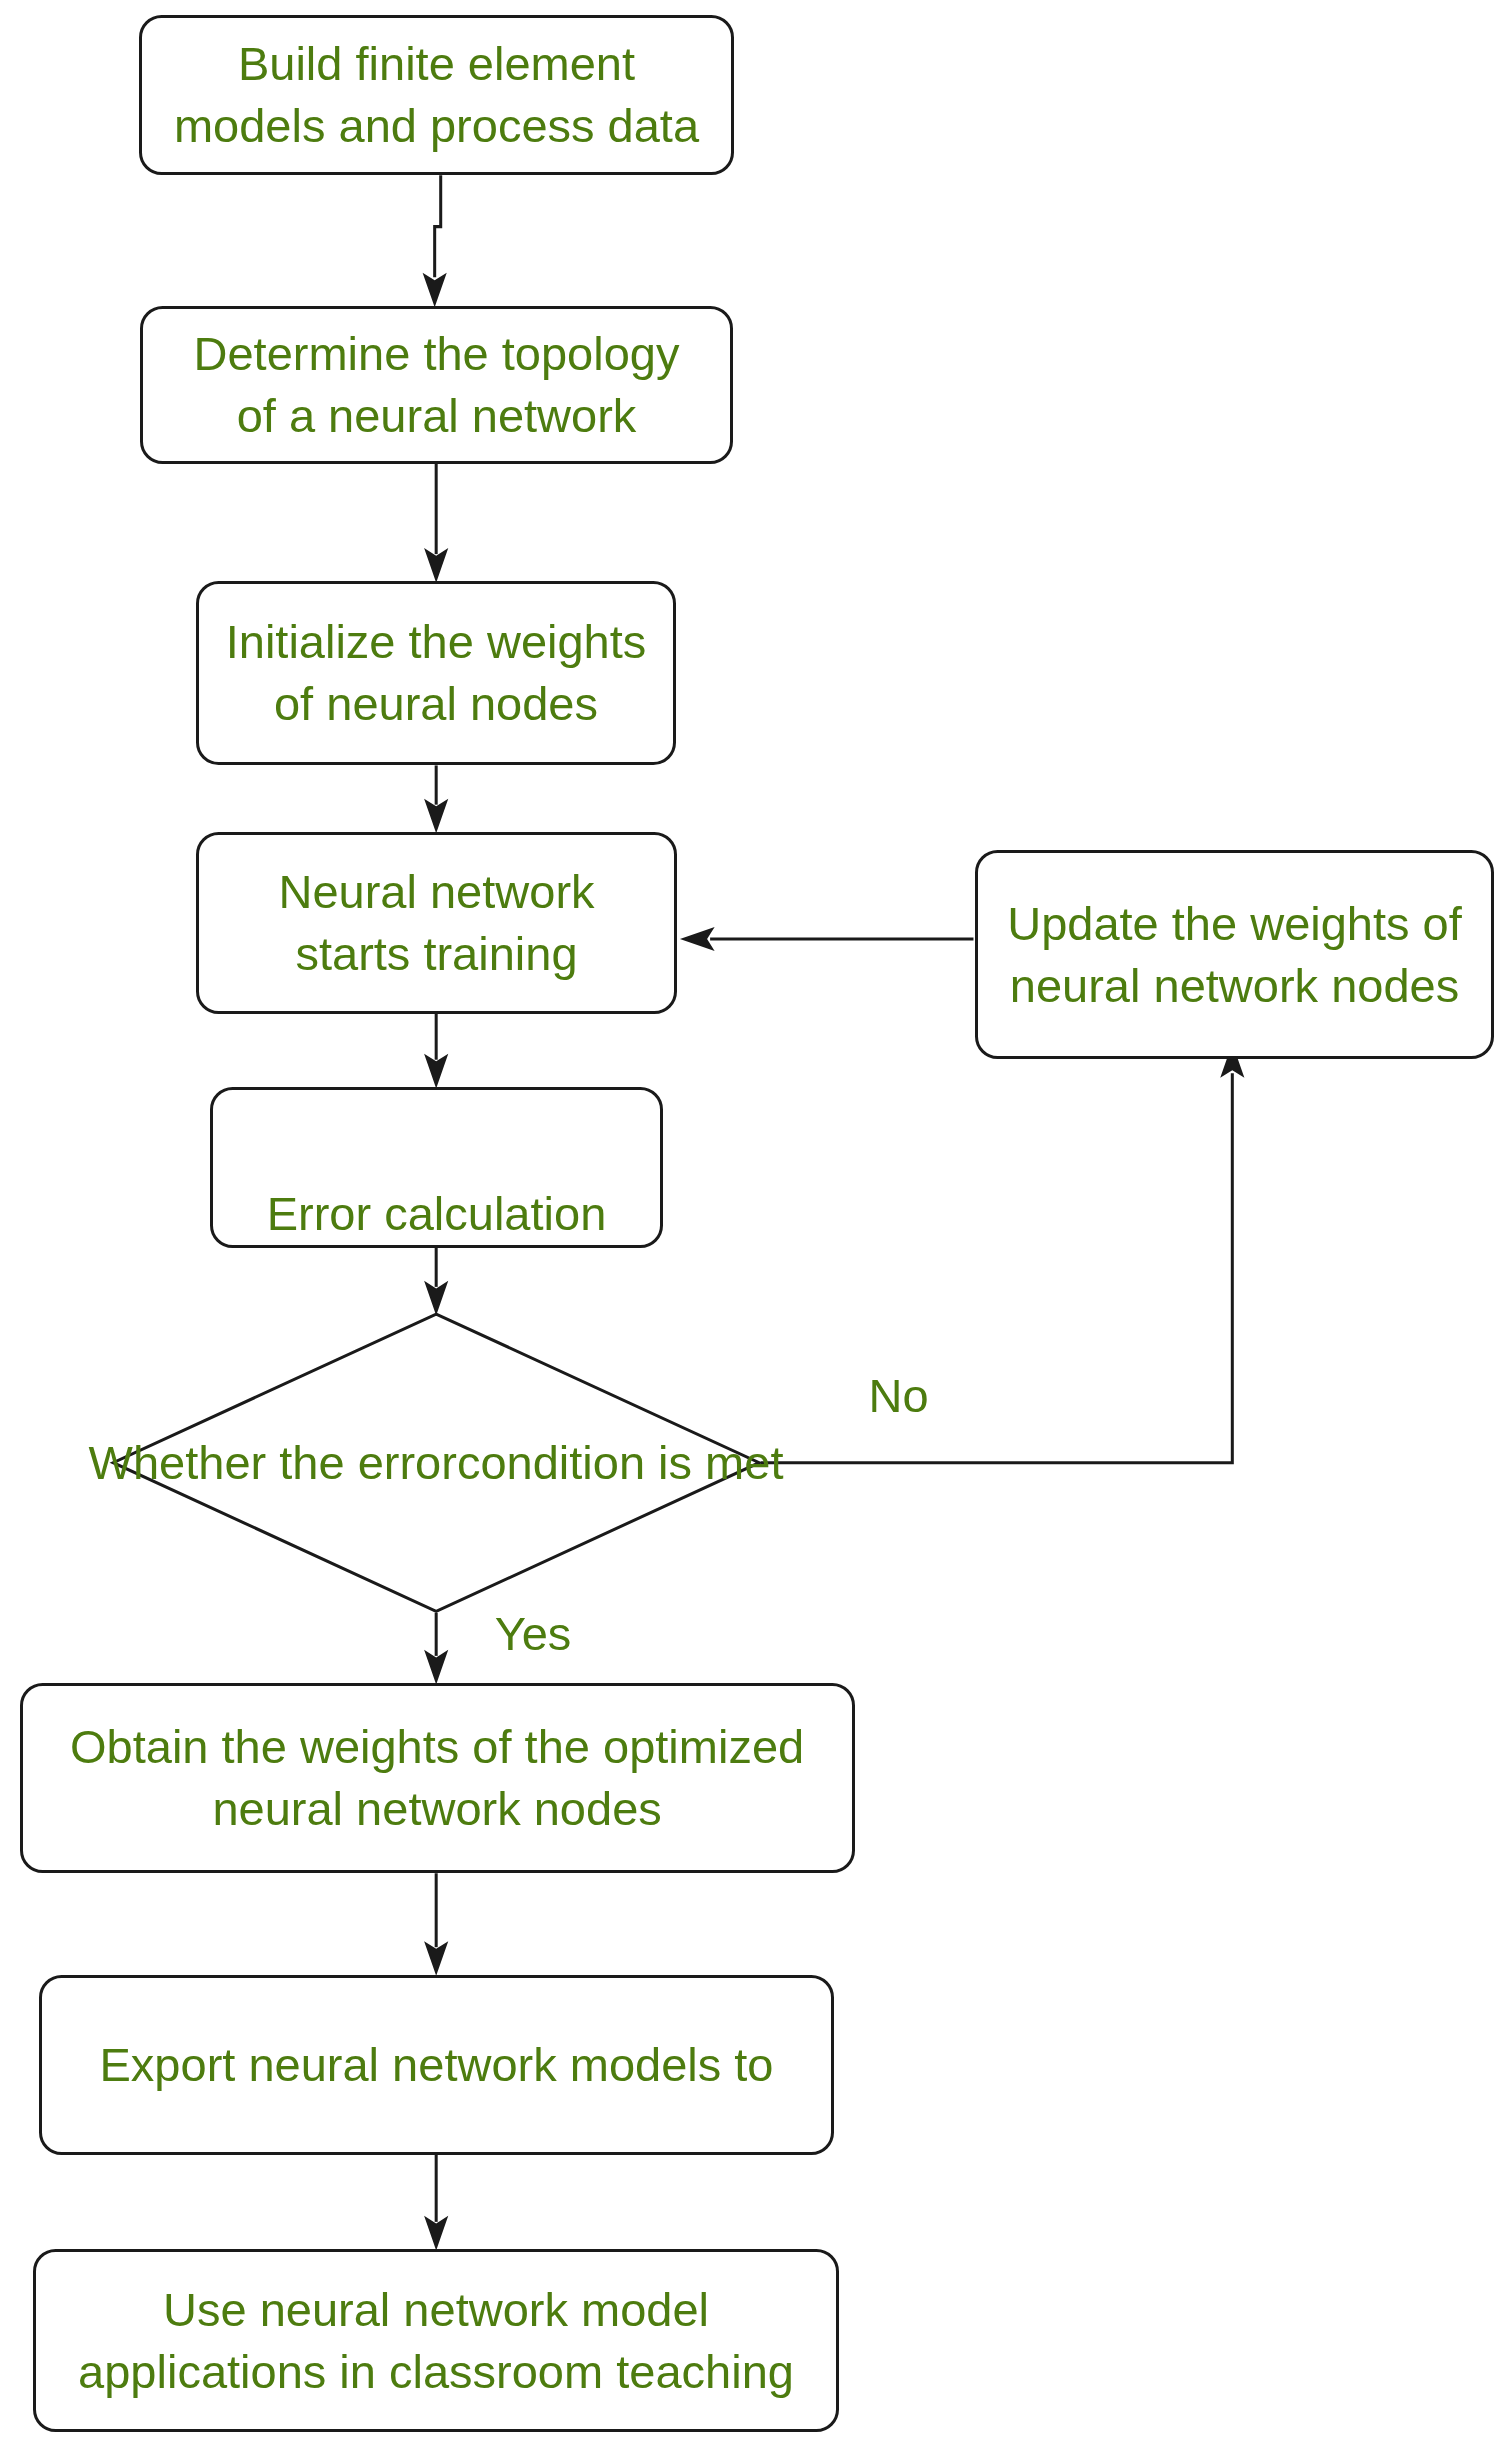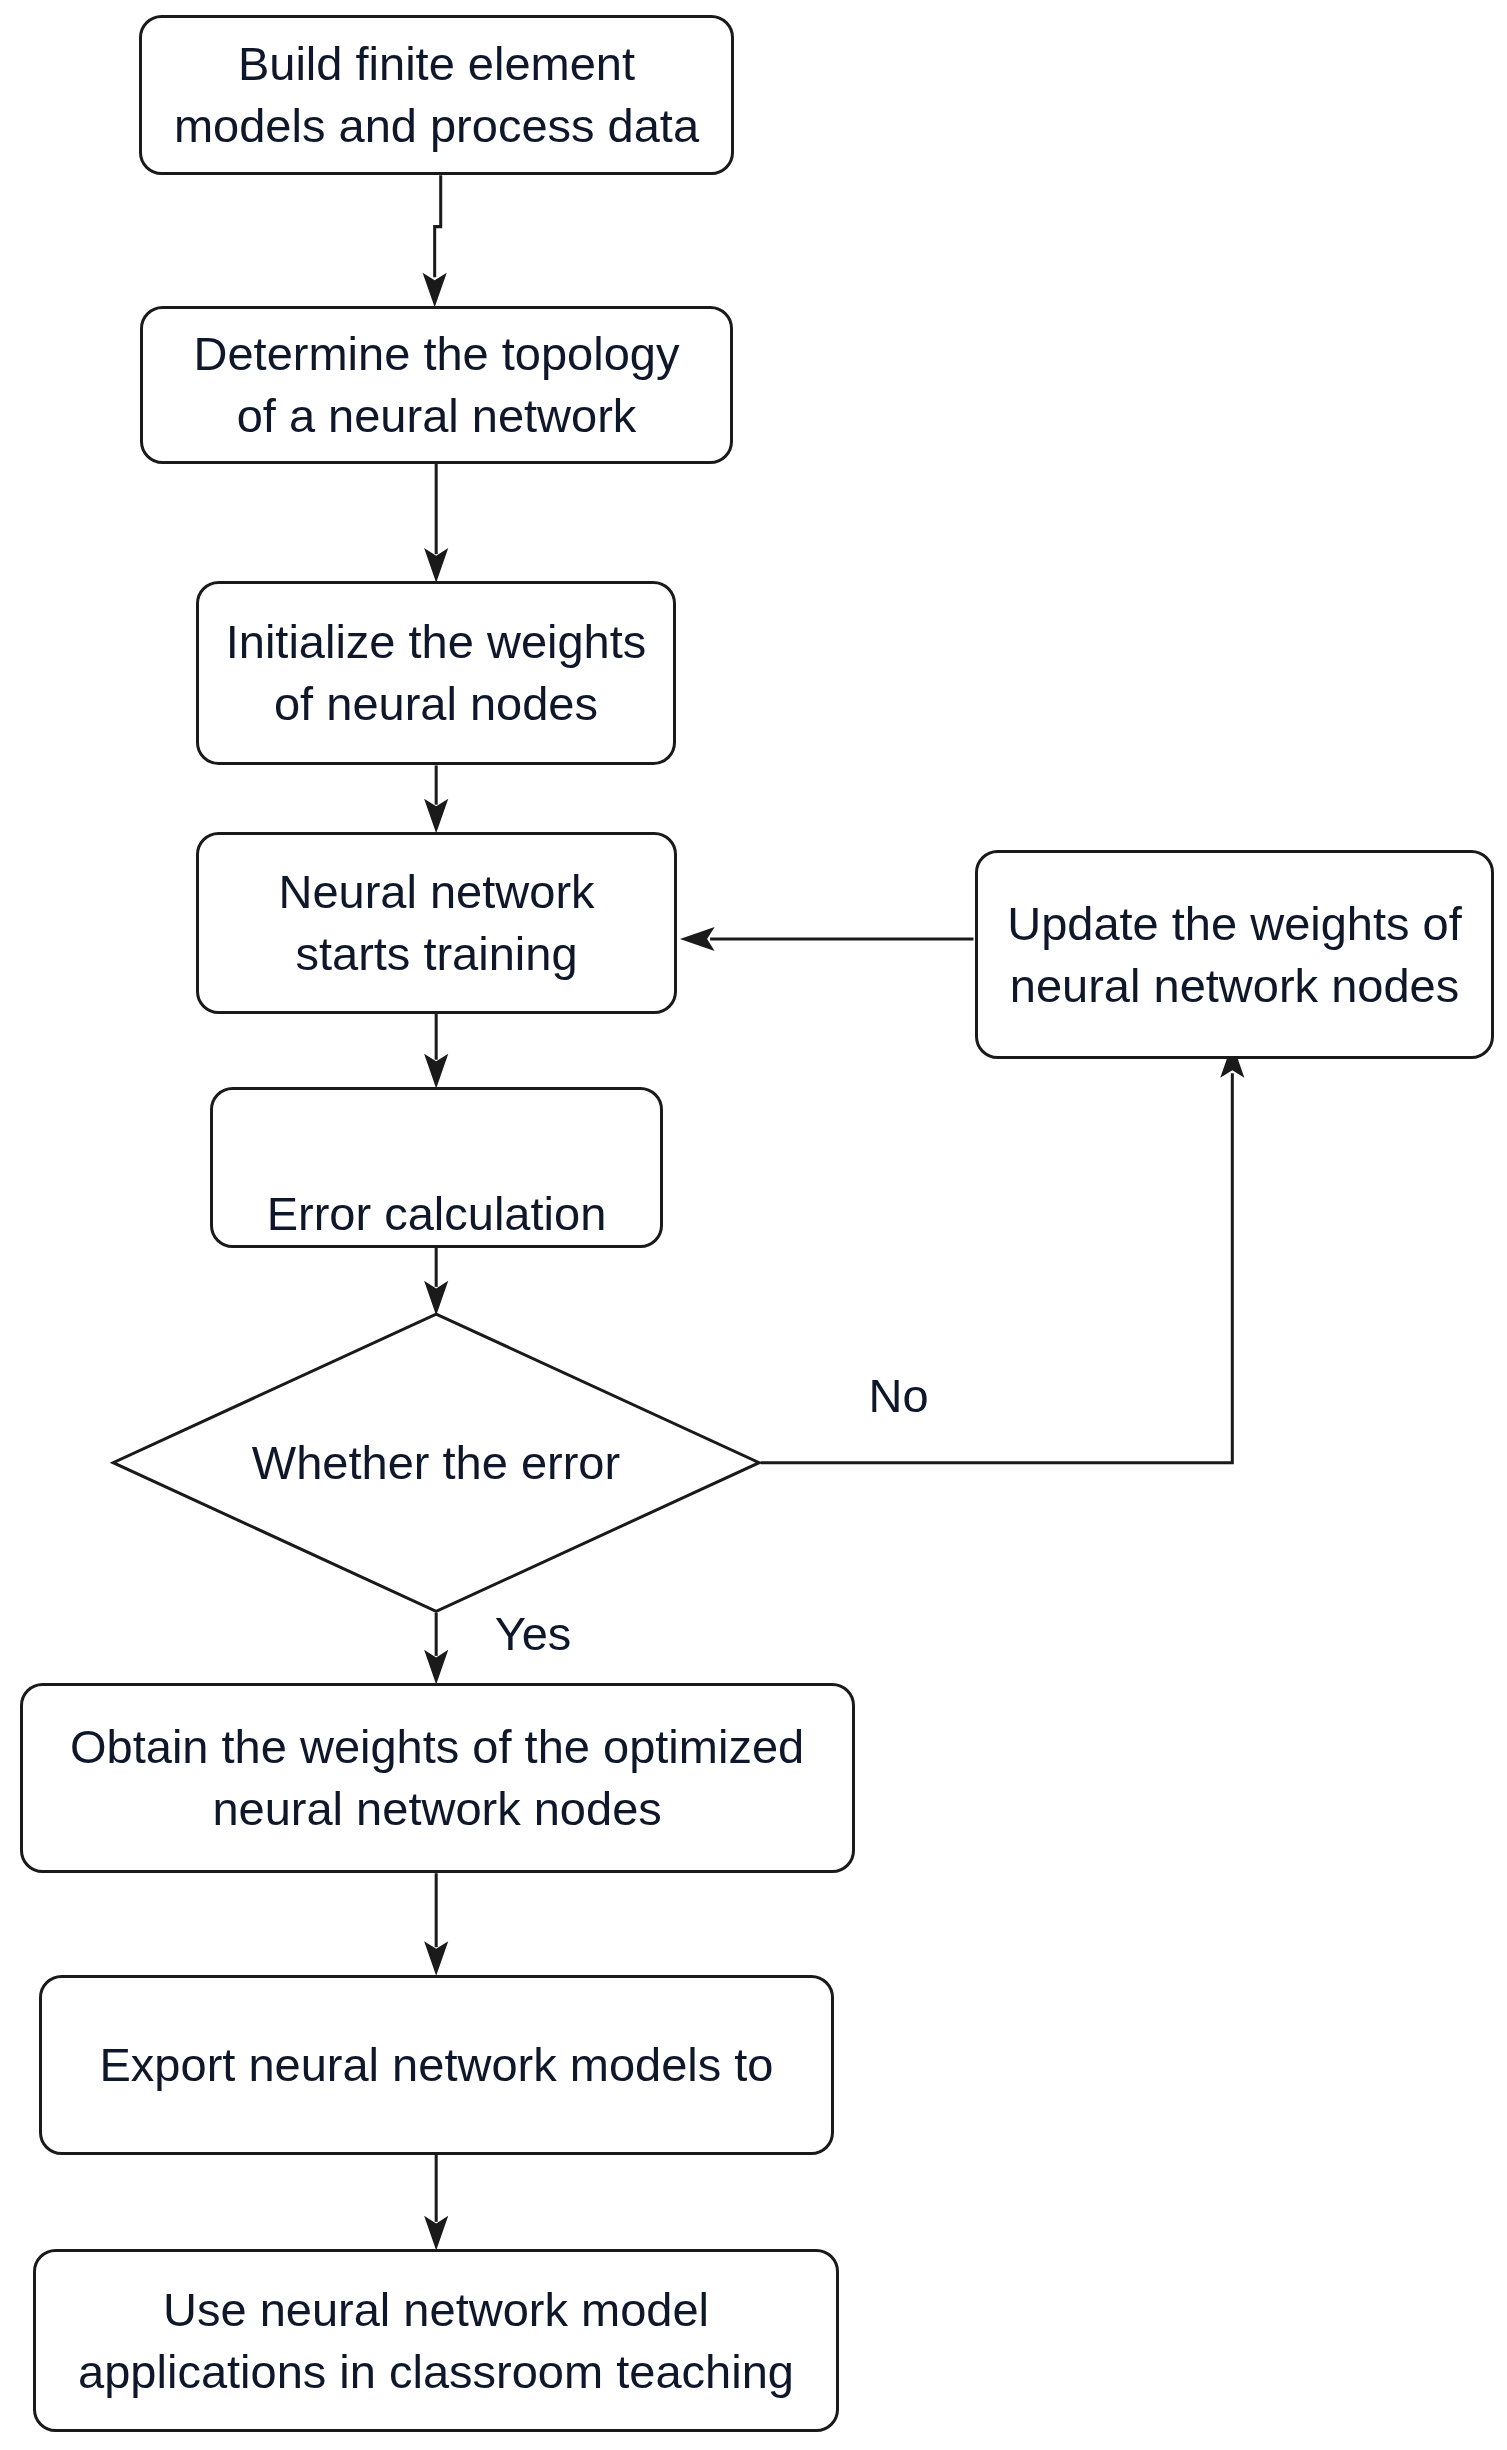--- a/index.html
+++ b/index.html
@@ -6,21 +6,21 @@
     margin: 0;
     padding: 0;
     background: #ffffff;
   }
   .canvas {
     position: relative;
     width: 1507px;
     height: 2450px;
     background: #ffffff;
     font-family: "Liberation Sans", "DejaVu Sans", sans-serif;
-    color: #0f172a;
+    color: #4d7c0f;
     overflow: hidden;
   }
   svg.edges {
     position: absolute;
     left: 0;
     top: 0;
     width: 1507px;
     height: 2450px;
   }
   svg.edges path, svg.edges polyline {
@@ -132,20 +132,21 @@
     <div class="line">Neural network</div>
     <div class="line">starts training</div>
   </div>
 
   <div class="node" style="left:210px; top:1087px; width:453px; height:161px;justify-content:flex-end;">
     <div class="line">Error calculation</div>
   </div>
 
   <div class="diamond-label" style="left:134px; top:1393px; width:604px; height:139px;">
     <div class="line">Whether the error</div>
+    <div class="line">condition is met</div>
   </div>
 
   <div class="node" style="left:975px; top:834px; width:519px; height:209px;margin-top:16px;">
     <div class="line">Update the weights of</div>
     <div class="line">neural network nodes</div>
   </div>
 
   <div class="node" style="left:19.6px; top:1683px; width:835px; height:190px;">
     <div class="line">Obtain the weights of the optimized</div>
     <div class="line">neural network nodes</div>

